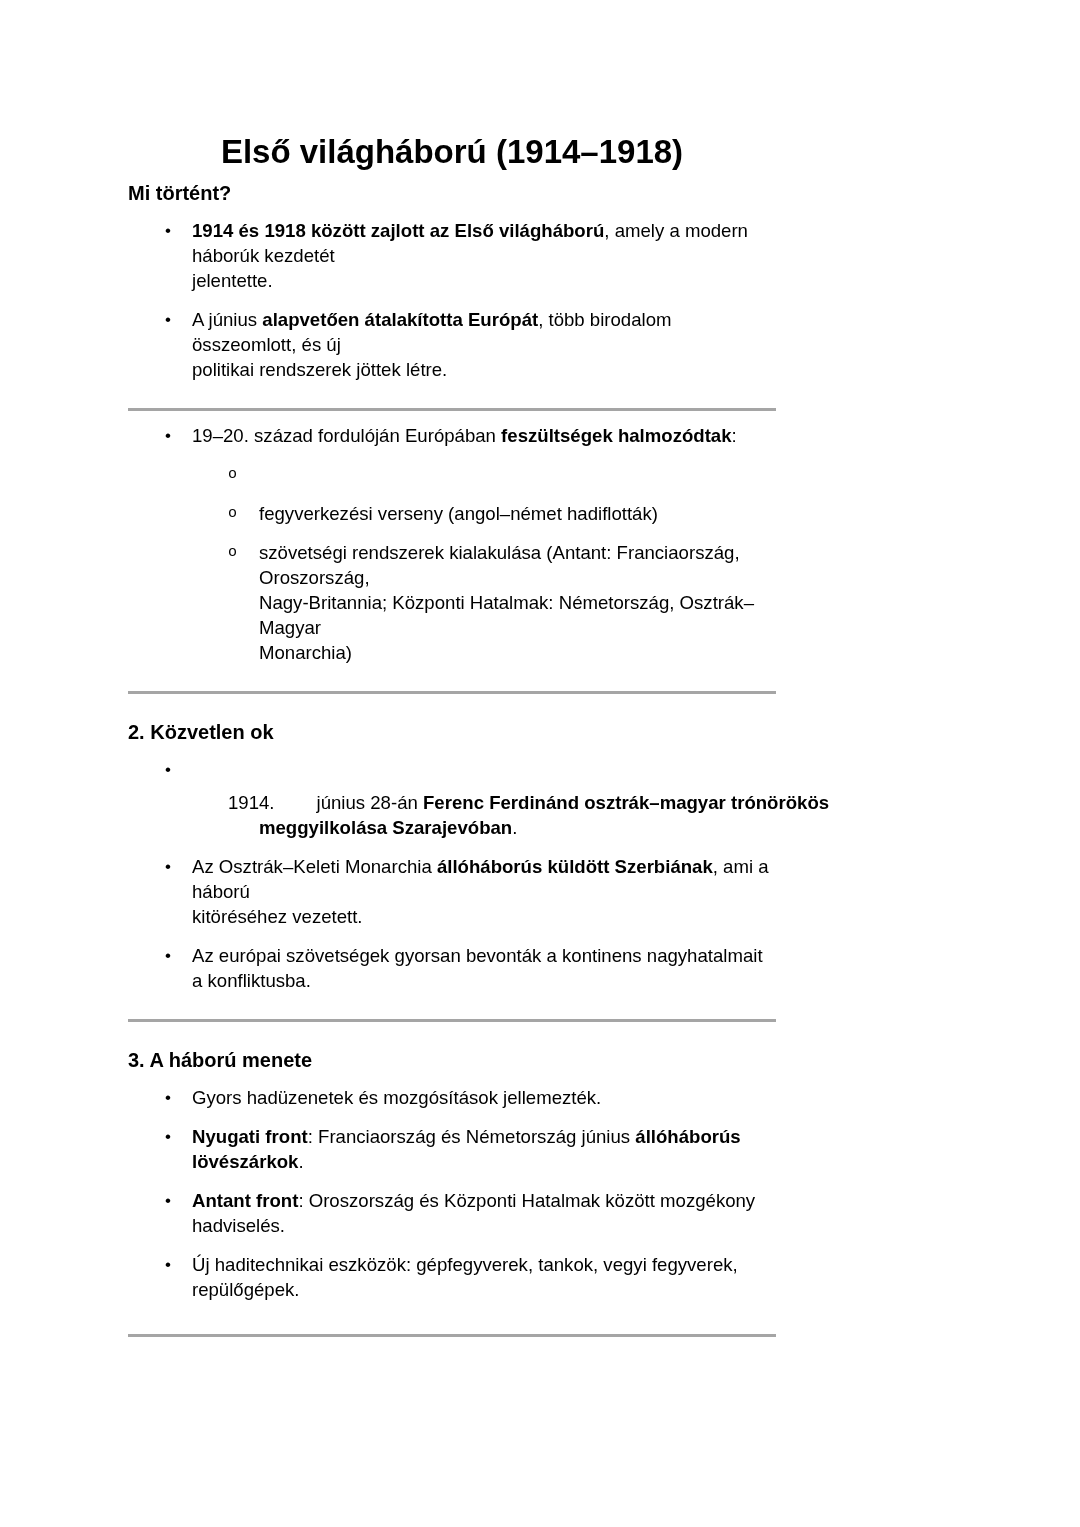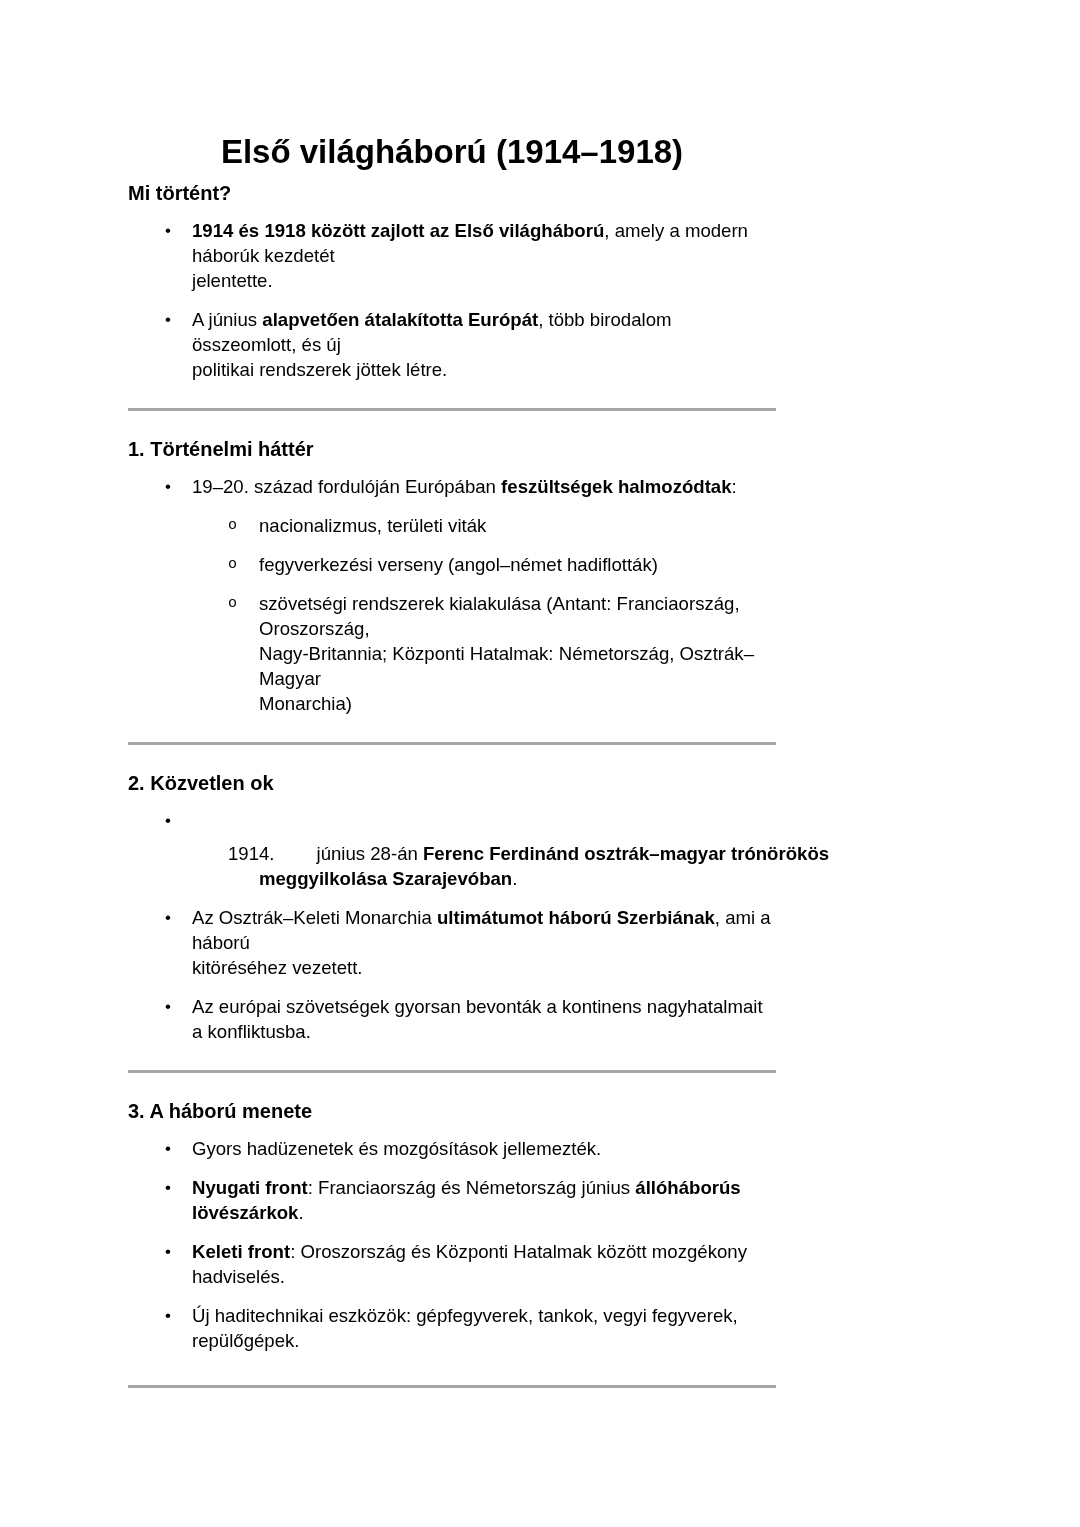--- a/index.html
+++ b/index.html
@@ -99,29 +99,27 @@
 jelentette.</span></div>
   </div>
   <div class="li mt14">
     <span class="marker">•</span>
     <div class="text"><span class="seg">A június </span><span class="seg b">alapvetően átalakította Európát</span><span class="seg">, több birodalom összeomlott, és új
 politikai rendszerek jöttek létre.</span></div>
   </div>
 
   <hr class="divider">
 
-  <h2 class="heading h-section">1. Történelmi háttér</h2>
 
   <div class="li mt12">
     <span class="marker">•</span>
     <div class="text"><span class="seg">19–20. század fordulóján Európában </span><span class="seg b">feszültségek halmozódtak</span><span class="seg">:</span></div>
   </div>
   <div class="li sub mt14">
     <span class="marker">o</span>
-    <div class="text"><span class="seg">nacionalizmus, területi viták</span></div>
   </div>
   <div class="li sub mt14">
     <span class="marker">o</span>
     <div class="text"><span class="seg">fegyverkezési verseny (angol–német hadiflották)</span></div>
   </div>
   <div class="li sub mt14">
     <span class="marker">o</span>
     <div class="text"><span class="seg">szövetségi rendszerek kialakulása (Antant: Franciaország, Oroszország,
 Nagy-Britannia; Központi Hatalmak: Németország, Osztrák–Magyar
 Monarchia)</span></div>
@@ -134,21 +132,21 @@
   <div class="li mt12">
     <span class="marker">•</span>
     <div class="text"></div>
   </div>
 
   <div class="date-para"><span class="date-num">1914.</span><span class="tab-space"></span><span><span class="seg">június 28-án </span><span class="seg b">Ferenc Ferdinánd osztrák–magyar trónörökös
 meggyilkolása Szarajevóban</span><span class="seg">.</span></span></div>
 
   <div class="li mt14">
     <span class="marker">•</span>
-    <div class="text"><span class="seg">Az Osztrák–Keleti Monarchia </span><span class="seg b">ultimátumot háború Szerbiának</span><span class="seg">, ami a háború
+    <div class="text"><span class="seg">Az Osztrák–Keleti Monarchia </span><span class="seg b">állóháborús küldött Szerbiának</span><span class="seg">, ami a háború
 kitöréséhez vezetett.</span></div>
   </div>
   <div class="li mt14">
     <span class="marker">•</span>
     <div class="text"><span class="seg">Az európai szövetségek gyorsan bevonták a kontinens nagyhatalmait a konfliktusba.</span></div>
   </div>
 
   <hr class="divider">
 
   <h2 class="heading h-section">3. A háború menete</h2>
@@ -156,21 +154,21 @@
   <div class="li mt12">
     <span class="marker">•</span>
     <div class="text"><span class="seg">Gyors hadüzenetek és mozgósítások jellemezték.</span></div>
   </div>
   <div class="li mt14">
     <span class="marker">•</span>
     <div class="text"><span class="seg b">Nyugati front</span><span class="seg">: Franciaország és Németország június </span><span class="seg b">állóháborús lövészárkok</span><span class="seg">.</span></div>
   </div>
   <div class="li mt14">
     <span class="marker">•</span>
-    <div class="text"><span class="seg b">Keleti front</span><span class="seg">: Oroszország és Központi Hatalmak között mozgékony hadviselés.</span></div>
+    <div class="text"><span class="seg b">Antant front</span><span class="seg">: Oroszország és Központi Hatalmak között mozgékony hadviselés.</span></div>
   </div>
   <div class="li mt14">
     <span class="marker">•</span>
     <div class="text"><span class="seg">Új haditechnikai eszközök: gépfegyverek, tankok, vegyi fegyverek, repülőgépek.</span></div>
   </div>
 
   <hr class="divider last">
 
 </div>
 

